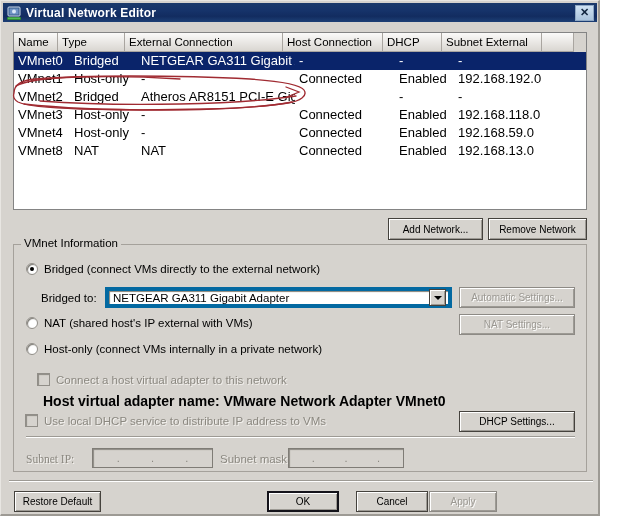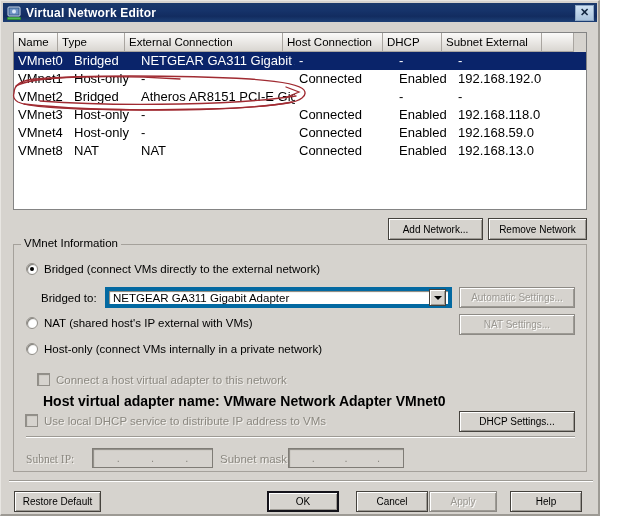--- a/index.html
+++ b/index.html
@@ -335,21 +335,20 @@
       <span class="ipdot">.</span>
       <span class="ipdot">.</span>
       <span class="ipdot">.</span>
     </div>
 
     <div class="bottom-sep"></div>
     <div class="btn" id="restore-default">Restore Default</div>
     <div class="btn default" id="ok-button">OK</div>
     <div class="btn" id="cancel-button">Cancel</div>
     <div class="btn disabled" id="apply-button">Apply</div>
-    <div class="btn" id="help-button">Help</div>
 
   </div>
 
   <svg class="annotation">
     <g fill="none" stroke="#a02b32" stroke-width="1.3" stroke-linecap="round">
       <path d="M14,93 C14,84 22,80 36,79 C60,77 96,76 130,76 C170,76 215,77 250,79
                C278,81 300,84 304,90 C308,96 300,101 288,103
                C270,106 240,108 205,109 C165,110 120,110 80,109
                C50,108 26,106 18,102 C13,99 13,96 14,93 Z"></path>
       <path d="M16,86 C26,80 48,78 78,77 C110,76 150,77 180,79"></path>

